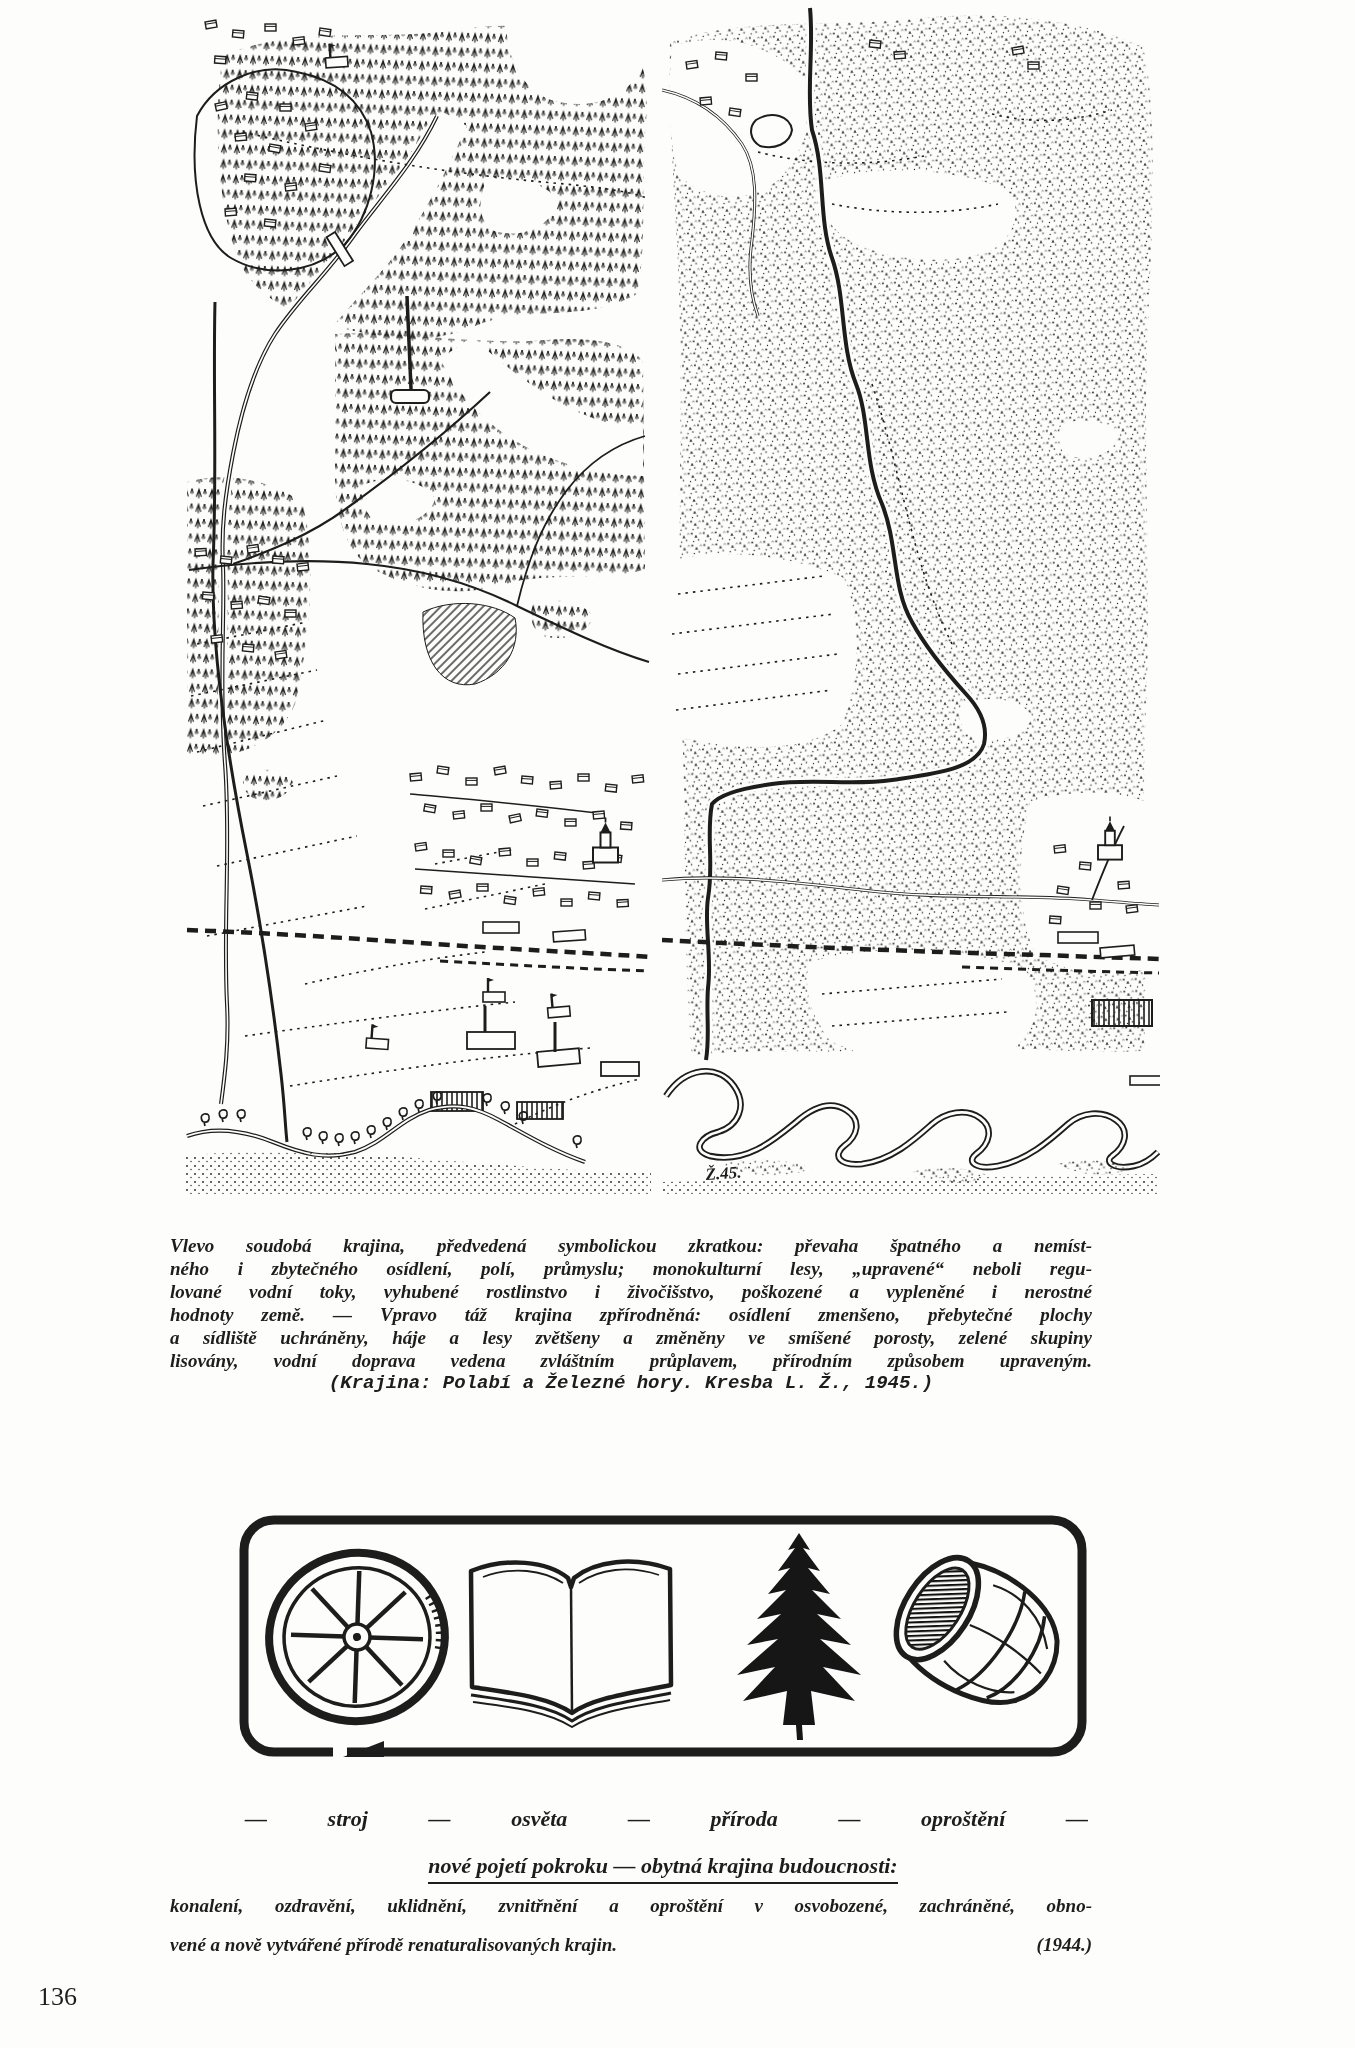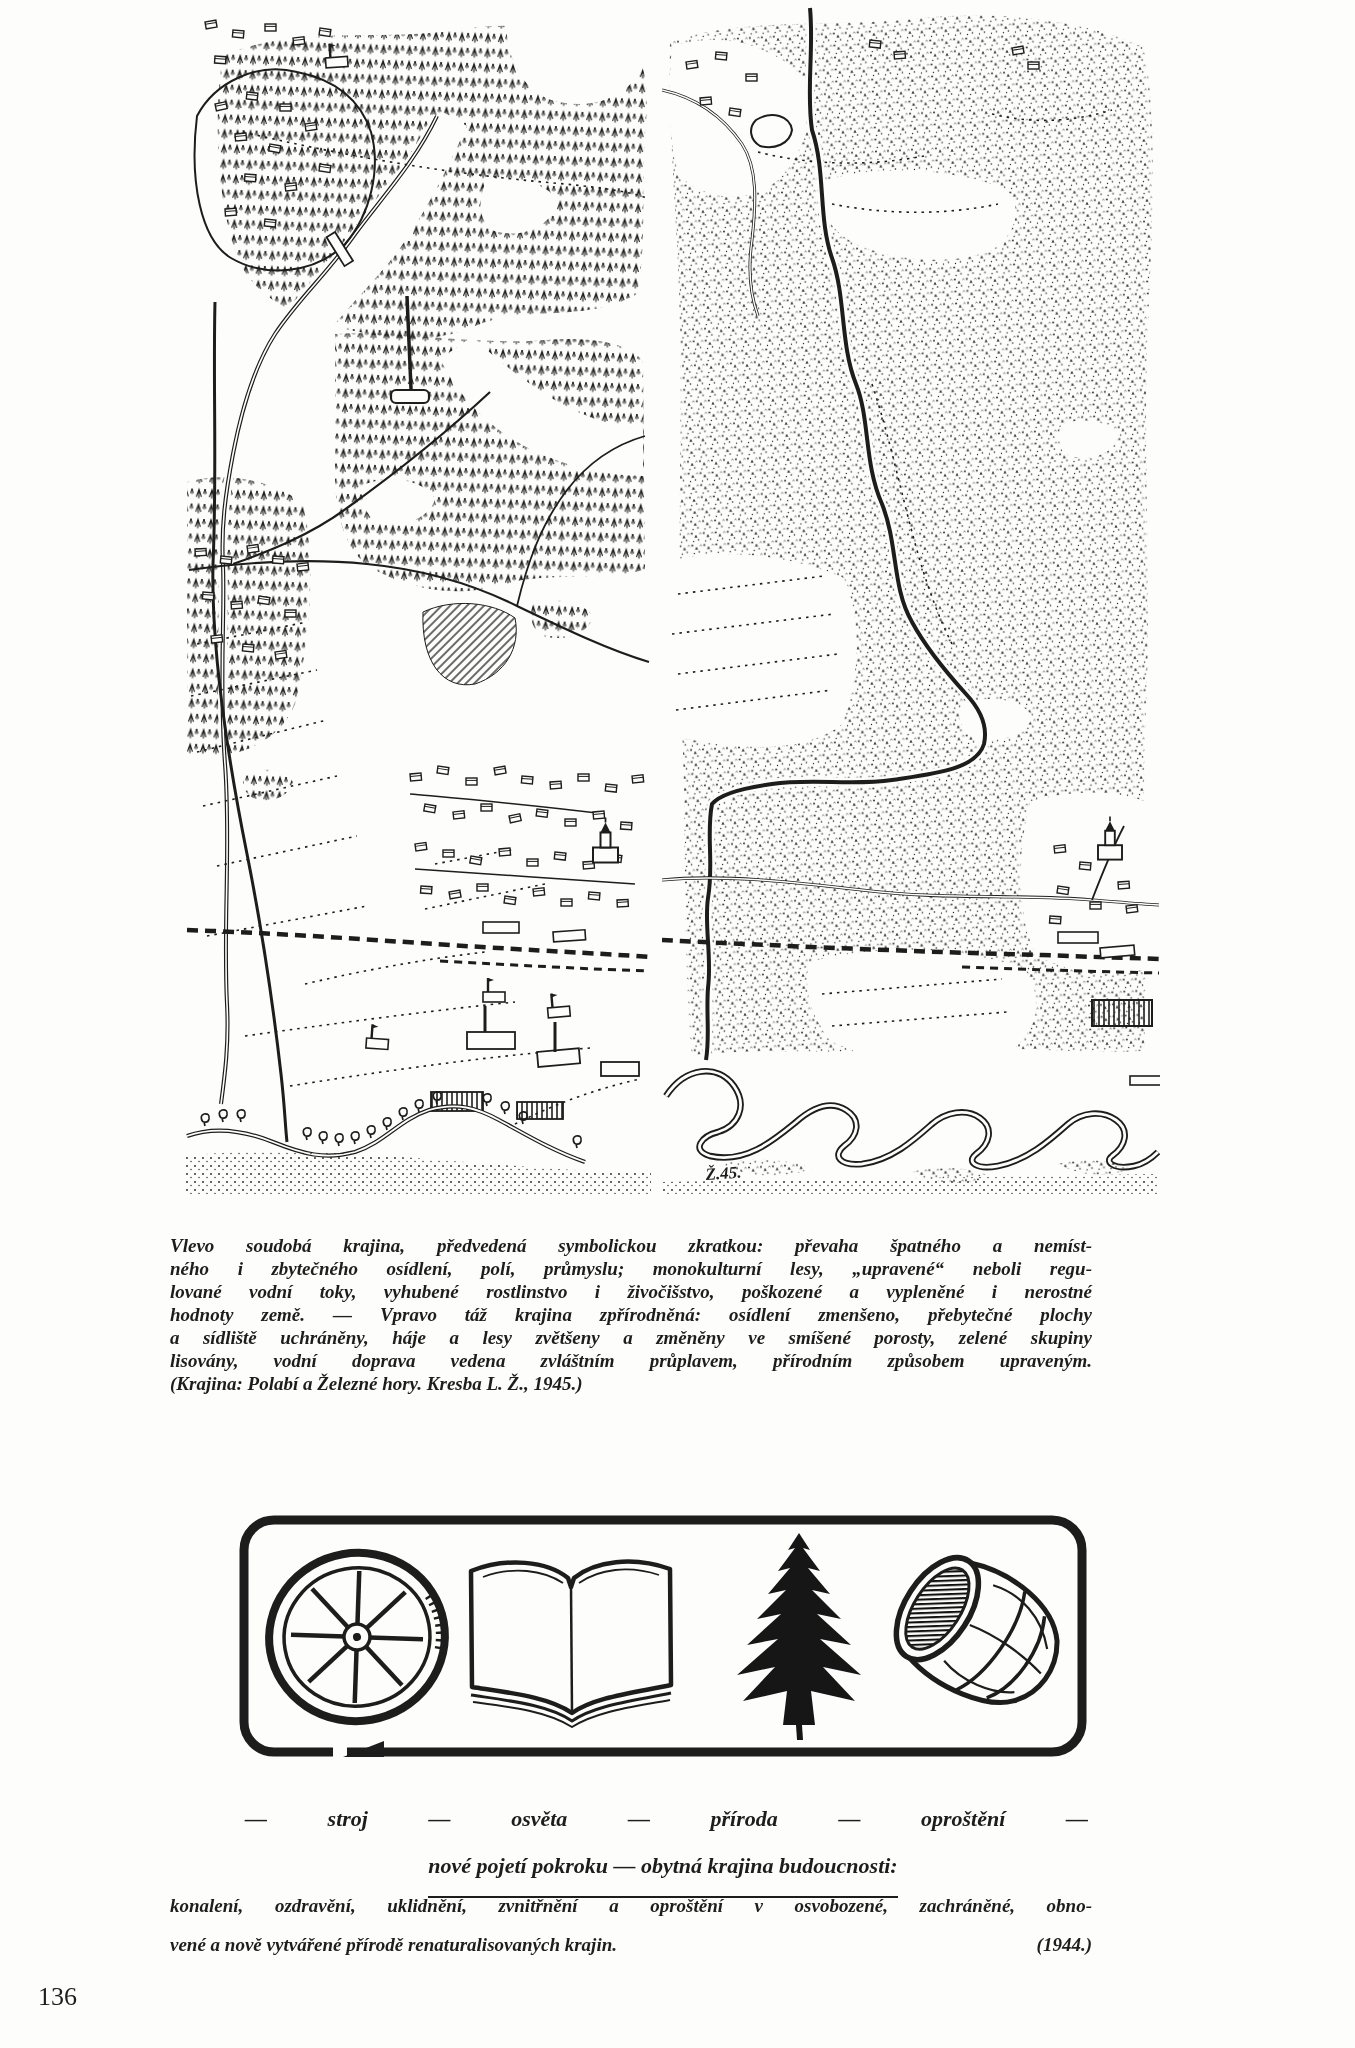--- a/index.html
+++ b/index.html
@@ -13,34 +13,34 @@
     overflow:hidden;
   }
   .maps{position:absolute;left:185px;top:4px;display:flex;gap:10px;}
   .maps svg{display:block;}
 
   .caption{
     position:absolute;left:170px;top:1234px;width:922px;
     font-style:italic;font-weight:bold;font-size:19px;line-height:23px;
   }
   .cap-line{text-align:justify;text-align-last:justify;}
-  .cap-credit{text-align:left;}
+  .cap-credit{text-align:center;font-family:Liberation Mono, monospace;}
 
   .symbol-box{position:absolute;left:239px;top:1515px;}
 
   .labels-row{
     position:absolute;left:245px;top:1806px;width:843px;
     display:flex;justify-content:space-between;align-items:baseline;
     font-style:italic;font-weight:bold;font-size:22px;line-height:26px;
   }
   .heading{
     position:absolute;left:239px;top:1853px;width:848px;
     text-align:center;font-style:italic;font-weight:bold;font-size:22px;
   }
-  .heading span{border-bottom:2px solid #1d1d1d;padding-bottom:18px;}
+  .heading span{border-bottom:2px solid #1d1d1d;padding-bottom:4px;}
 
   .paragraph{
     position:absolute;left:170px;top:1895px;width:922px;
     font-style:italic;font-weight:bold;font-size:19px;line-height:22px;
   }
   .par-line{text-align:justify;text-align-last:justify;}
   .par-last{display:flex;justify-content:space-between;text-align:left;margin-top:17px;}
   .par-last .year{padding-left:40px;}
 
   .page-number{

